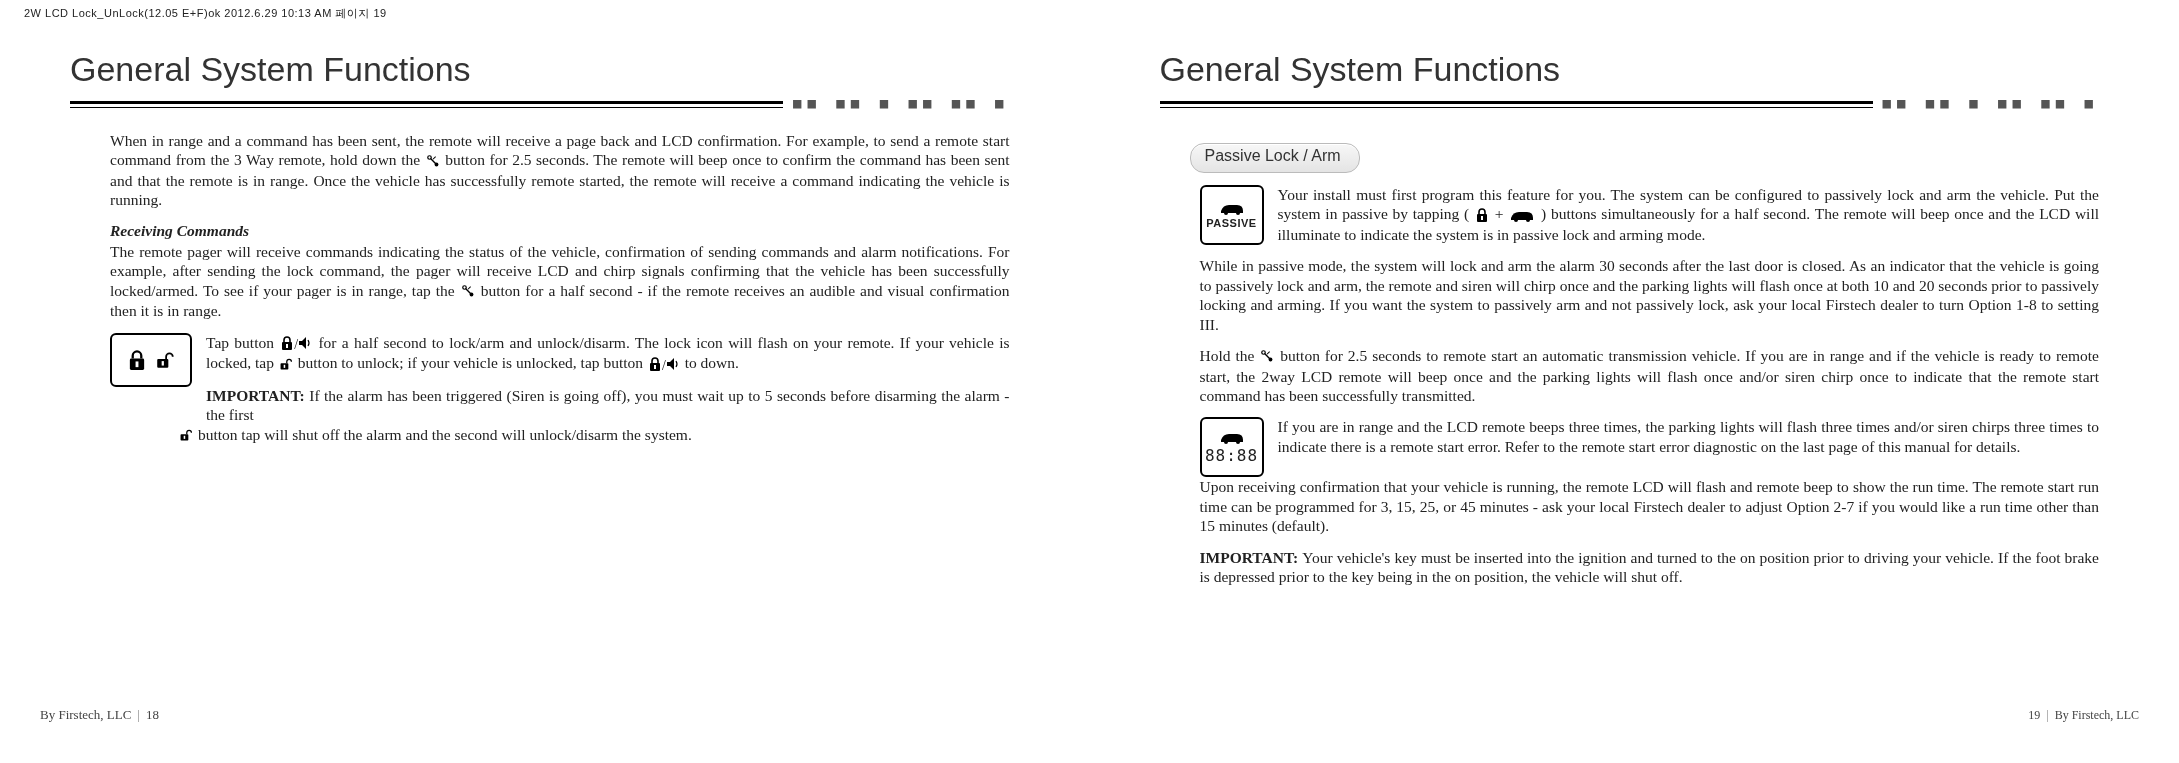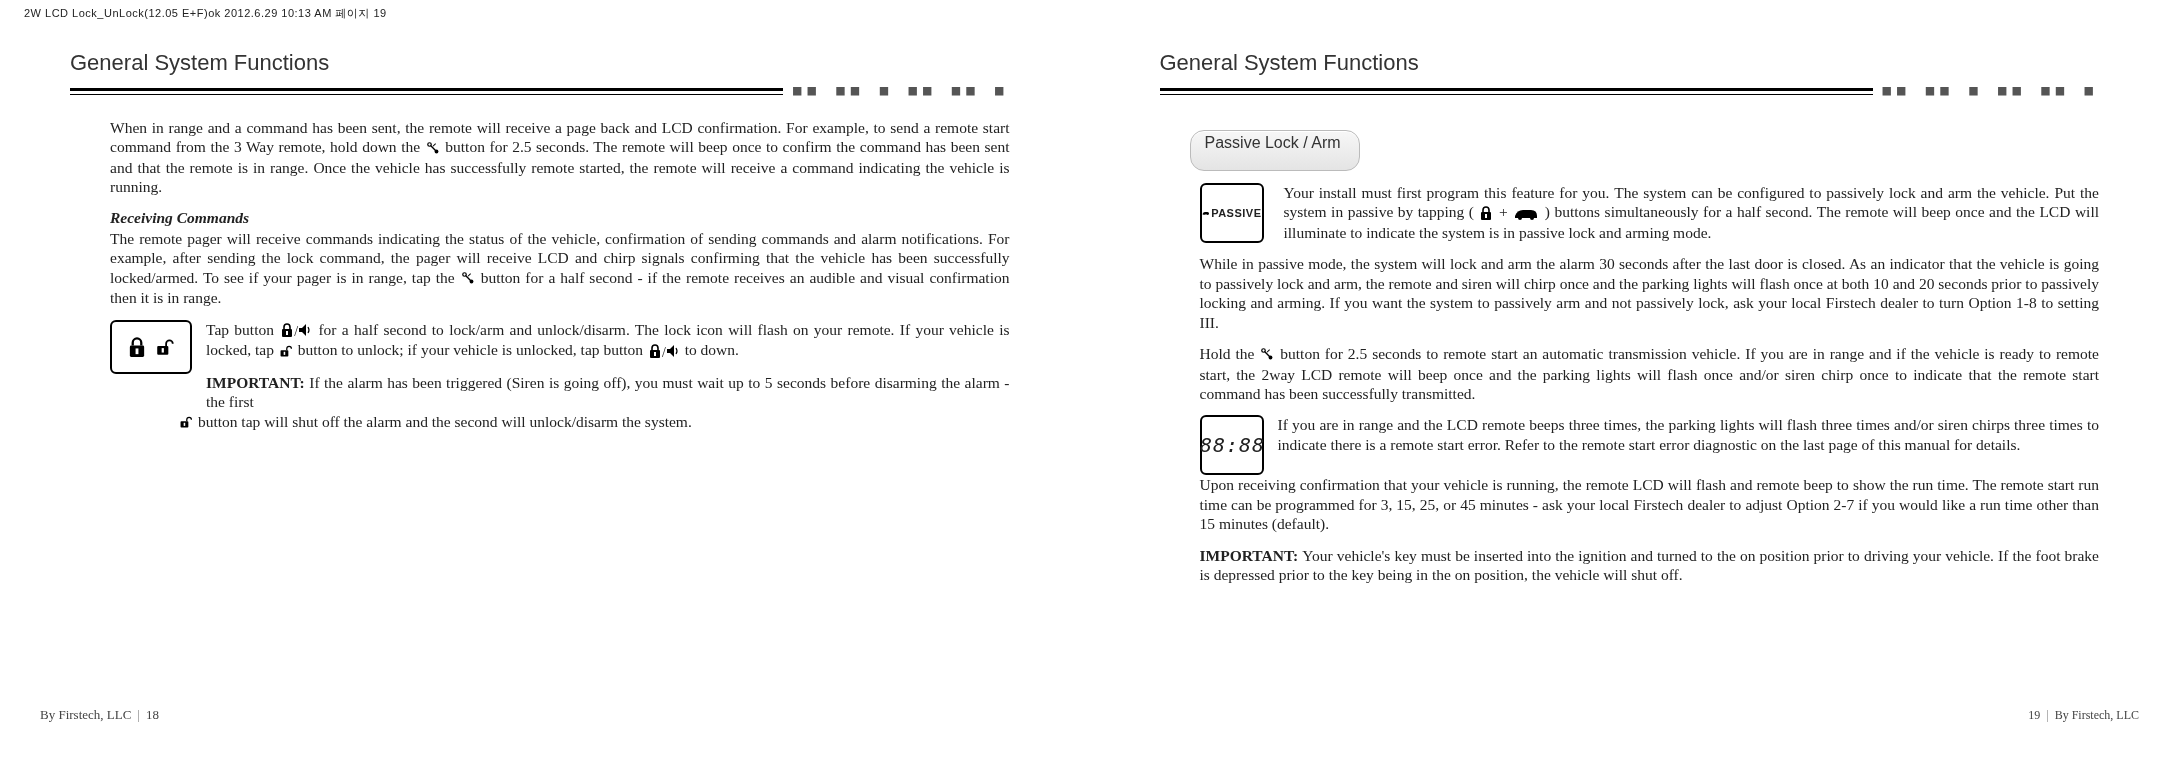--- a/index.html
+++ b/index.html
@@ -26,21 +26,21 @@
     height: 100%;
     padding-top: 50px;
   }
   .page {
     width: 50%;
     padding: 0 80px 0 80px;
     position: relative;
   }
   .page-title {
     font-family: Arial, Helvetica, sans-serif;
-    font-size: 22px;
+    font-size: 34px;
     font-weight: 400;
     color: #333;
     margin-bottom: 6px;
     margin-left: -10px;
   }
   .title-rule {
     position: relative;
     height: 18px;
     margin-bottom: 18px;
     margin-left: -10px;
@@ -80,21 +80,21 @@
     font-weight: bold;
     font-style: italic;
     font-size: 15.5px;
     margin: 8px 0 2px 30px;
   }
   .section-tab {
     display: inline-block;
     background: linear-gradient(#f7f7f7,#e4e4e4);
     border: 1px solid #bbb;
     border-radius: 14px;
-    padding: 3px 18px 18px 14px;
+    padding: 3px 18px 7px 14px;
     font-family: Arial, Helvetica, sans-serif;
     font-size: 16px;
     color: #333;
     margin: 12px 0 12px 20px;
     box-shadow: inset 0 1px 0 #fff;
   }
   .icon-row {
     display: flex;
     align-items: flex-start;
     margin-left: 30px;
@@ -106,30 +106,29 @@
     width: 82px;
     height: 54px;
     display: flex;
     align-items: center;
     justify-content: center;
     gap: 8px;
     flex-shrink: 0;
     font-family: Arial, sans-serif;
   }
   .icon-box.single { width: 64px; }
-  .icon-box.tall { height: 60px; flex-direction: row; gap: 2px; }
+  .icon-box.tall { height: 60px; flex-direction: column; gap: 2px; }
   .icon-box .lbl {
     font-size: 11px;
     font-weight: bold;
     letter-spacing: 0.5px;
   }
   .icon-box .digits {
     font-family: monospace;
-    font-size: 20px;
-    font-style: italic;
+    font-size: 16px;
     letter-spacing: 1px;
   }
   .inline-icon {
     display: inline-block;
     vertical-align: middle;
     font-size: 14px;
     padding: 0 1px;
   }
   .footer-left {
     position: absolute;
@@ -271,21 +270,21 @@
 
     <div class="section-tab">Passive Lock / Arm</div>
 
     <div class="icon-row">
       <div class="icon-box single tall">
         <svg class="car" viewBox="0 0 26 14">
             <use href="#car-shape"></use>
           </svg>
         <span class="lbl">PASSIVE</span>
       </div>
-      <p class="body-text" style="margin-left:6px;flex:1">
+      <p class="body-text" style="margin-left:0;flex:1">
         <span>Your install must first program this feature for you. The system can be configured to passively lock and arm the vehicle. Put the system in passive by tapping  ( </span>
         <span class="inline-icon"><svg class="lock" viewBox="0 0 14 16">
               <use href="#lock-closed"></use>
             </svg></span>
         <span> + </span>
         <span class="inline-icon"><svg class="car" viewBox="0 0 26 14">
               <use href="#car-shape"></use>
             </svg></span>
         <span> ) buttons  simultaneously for a half second. The remote will beep once and the LCD will illuminate to indicate the system is in passive lock and arming mode.</span>
       </p>

